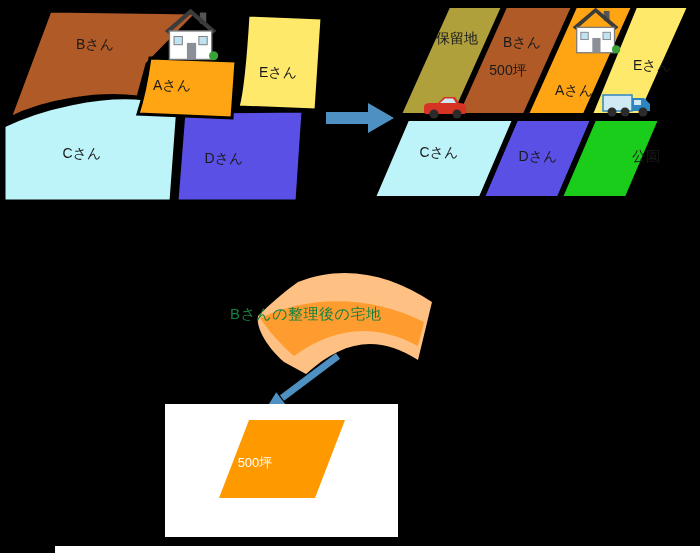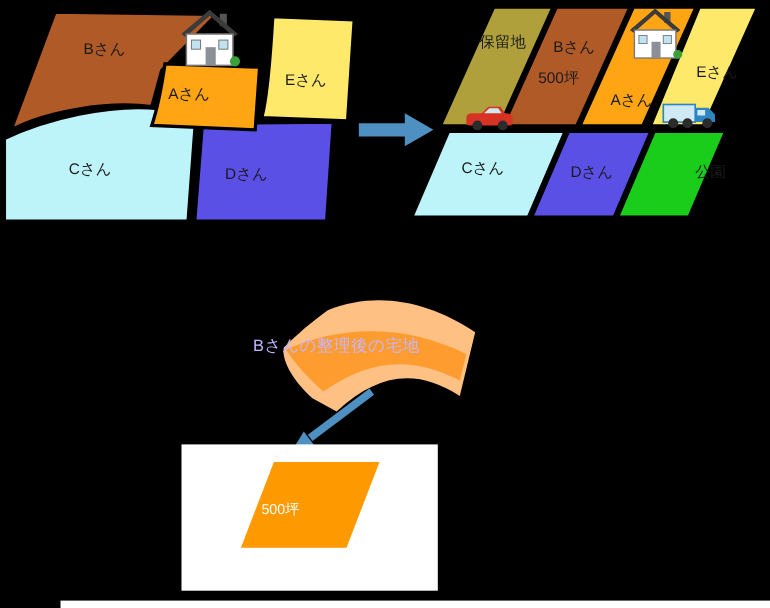--- a/index.html
+++ b/index.html
@@ -1,20 +1,20 @@
 <!DOCTYPE html>
 <html><head>
 <meta charset="utf-8">
 <style>
   html,body{margin:0;padding:0;background:#000;}
   #stage{position:relative;width:700px;height:553px;background:#000;overflow:hidden;
          font-family:"Liberation Sans","DejaVu Sans",sans-serif;}
   .abs{position:absolute;}
   .label{position:absolute;font-size:14px;color:#1a1a1a;text-align:center;line-height:20px;}
-  .caption{position:absolute;font-size:15px;color:#c4b5fd;white-space:nowrap;letter-spacing:0.5px;}
+  .caption{position:absolute;font-size:15px;color:#15803d;white-space:nowrap;letter-spacing:0.5px;}
   .result-box{position:absolute;left:165px;top:404px;width:233px;height:133px;background:#ffffff;}
   .result-label{position:absolute;left:40px;top:50px;width:100px;text-align:center;
                 font-size:13px;color:#ffffff;}
   .bottom-strip{position:absolute;left:55px;top:546px;width:645px;height:7px;background:#ffffff;}
 </style>
 </head>
 <body>
 
 <div id="stage">
 

